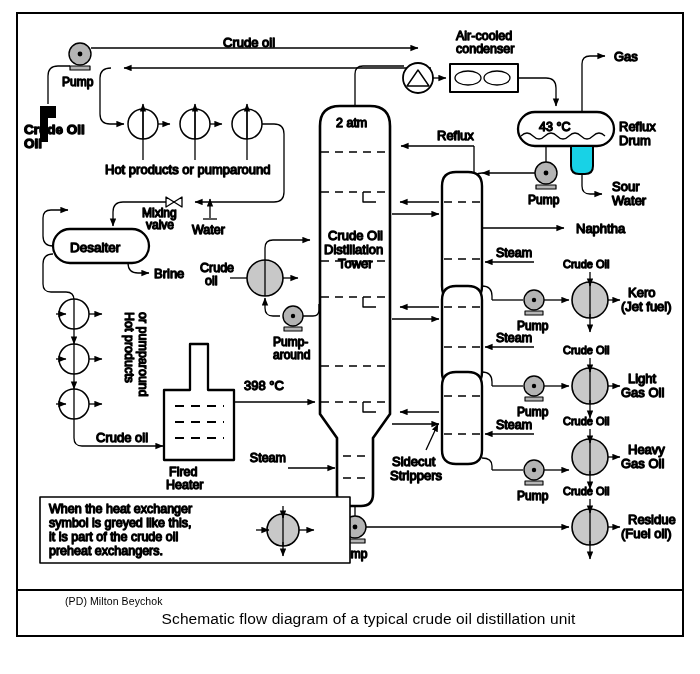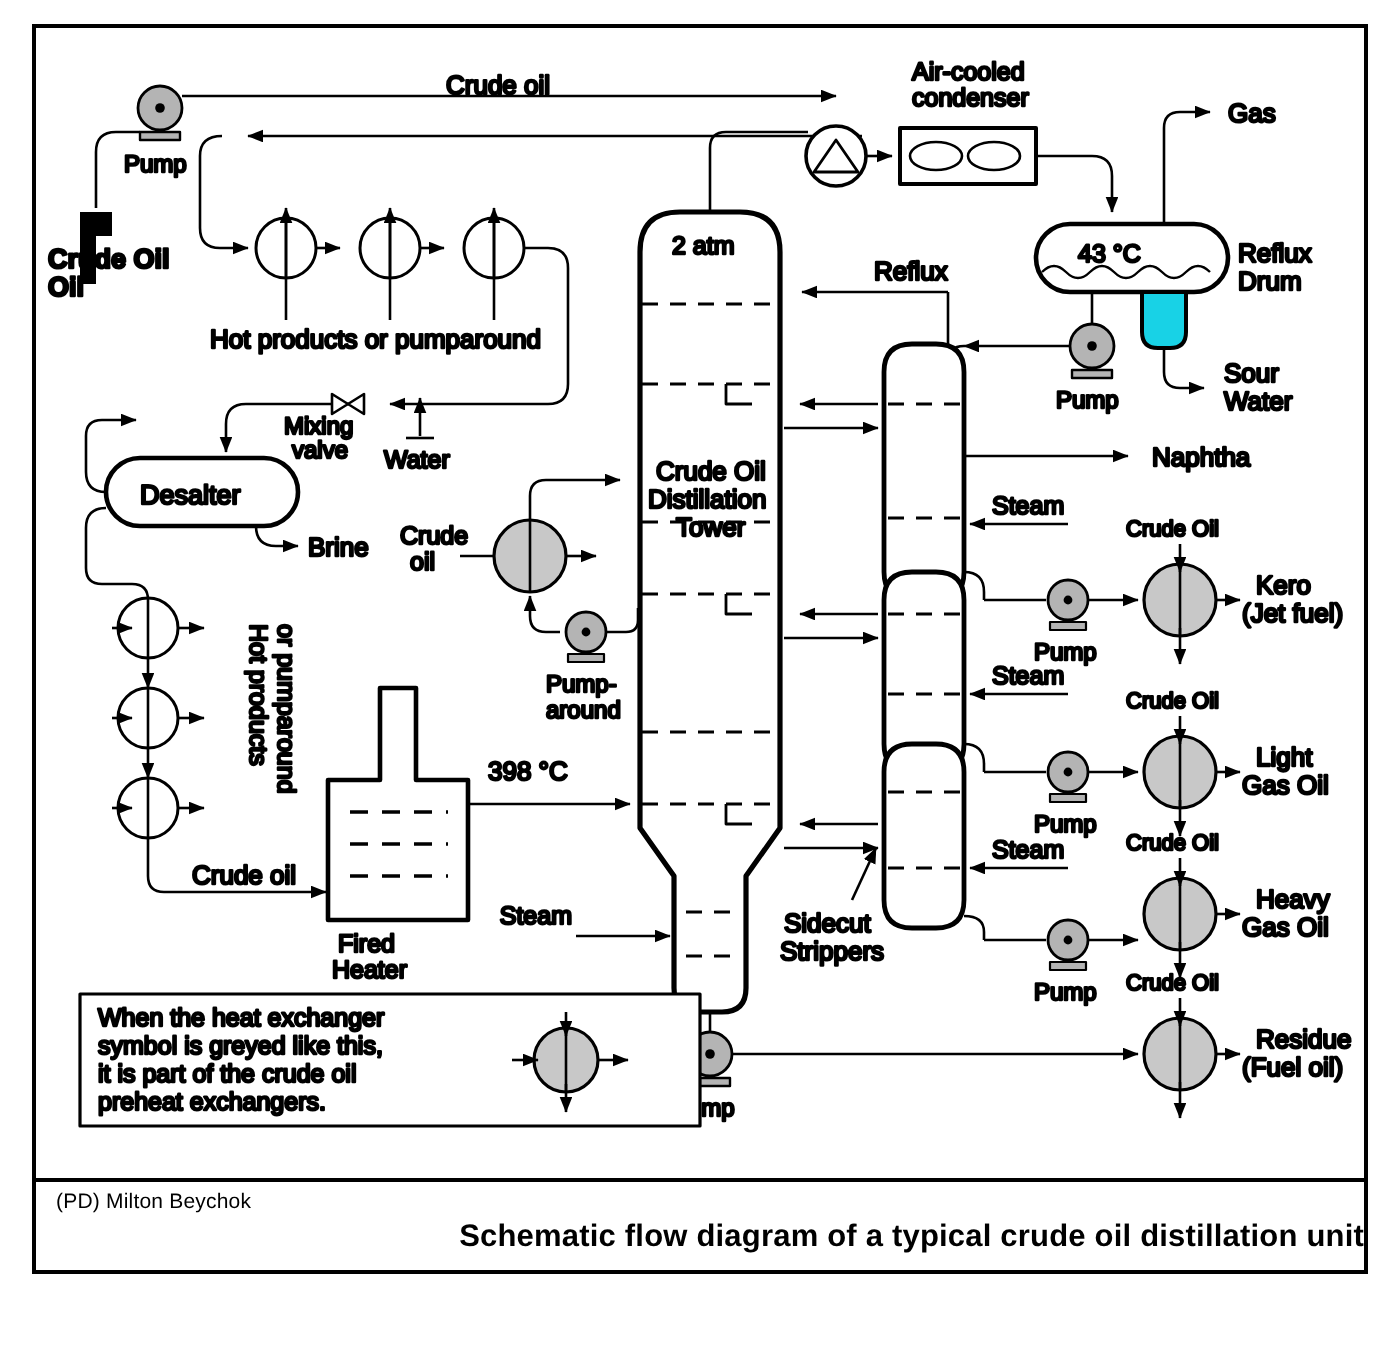--- a/index.html
+++ b/index.html
@@ -2,23 +2,23 @@
 <html><head>
 <meta charset="utf-8">
 <style>
   html,body{margin:0;padding:0;background:#ffffff;}
   body{font-family:"Liberation Sans",sans-serif;}
   #page{position:relative;width:700px;height:674px;background:#ffffff;overflow:hidden;}
   #figure{position:absolute;left:16px;top:12px;width:668px;height:625px;
           border:2px solid #000;background:#fff;box-sizing:border-box;}
   #diagram-svg{position:absolute;left:0;top:0;}
   .cap-wrap{position:absolute;left:0;bottom:0;width:100%;box-sizing:border-box;
-            border-top:2px solid #000;background:#fff;}
+            border-top:2px solid #000;background:#fff;padding-left:37px;}
   .credit{font-size:10.5px;color:#000;padding:4px 0 1px 10px;letter-spacing:.1px;}
-  .caption{font-size:15.5px;font-weight:bold;color:#000;text-align:right;
+  .caption{font-size:15.5px;font-weight:normal;color:#000;text-align:center;
            padding:2px 0 7px 0;letter-spacing:.1px;}
   text{font-family:"Liberation Sans",sans-serif;fill:#000;}
 </style>
 </head>
 <body>
 
 <div id="page">
   <div id="figure">
 
     <svg id="diagram-svg" width="664" height="555" viewBox="0 0 664 555">

